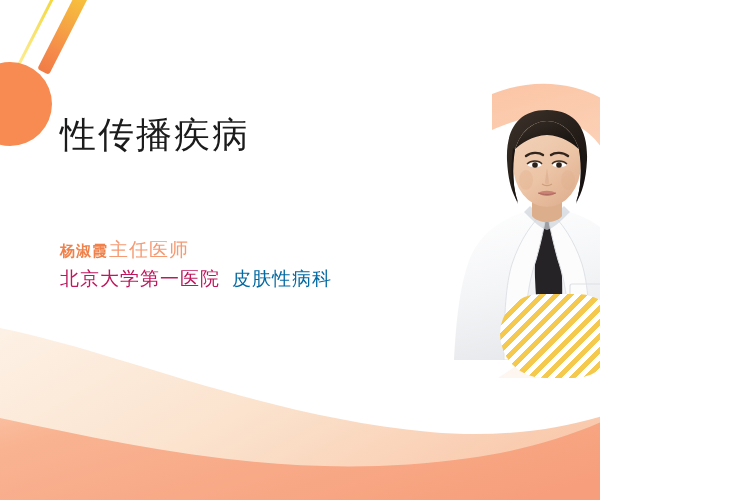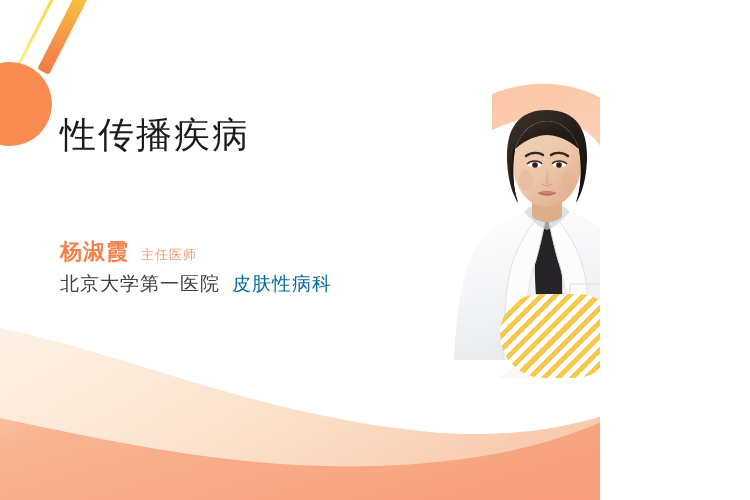--- a/index.html
+++ b/index.html
@@ -117,36 +117,36 @@
     white-space: nowrap;
   }
   .credits {
     margin-top: 78px;
   }
   .credit-row {
     white-space: nowrap;
     line-height: 1.55;
   }
   .doctor-name {
-    font-size: 22px;
+    font-size: 15px;
     font-weight: 700;
     color: #f0814a;
     letter-spacing: 1px;
   }
   .doctor-title {
-    font-size: 13px;
+    font-size: 19px;
     font-weight: 400;
     color: #f59a72;
     letter-spacing: 1px;
-    margin-left: 12px;
+    margin-left: 1px;
   }
   .hospital {
     font-size: 19px;
     font-weight: 400;
-    color: #404040;
+    color: #be185d;
     letter-spacing: 1px;
   }
   .department {
     font-size: 19px;
     font-weight: 400;
     color: #0369a1;
     letter-spacing: 1px;
     margin-left: 12px;
   }
 </style>

